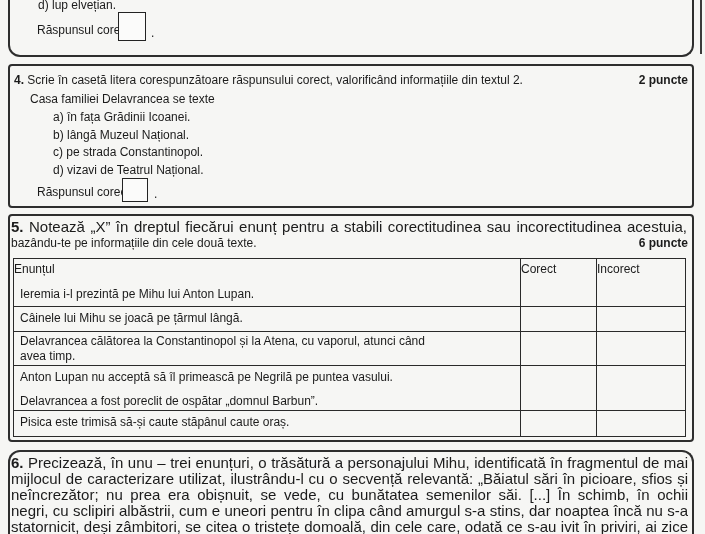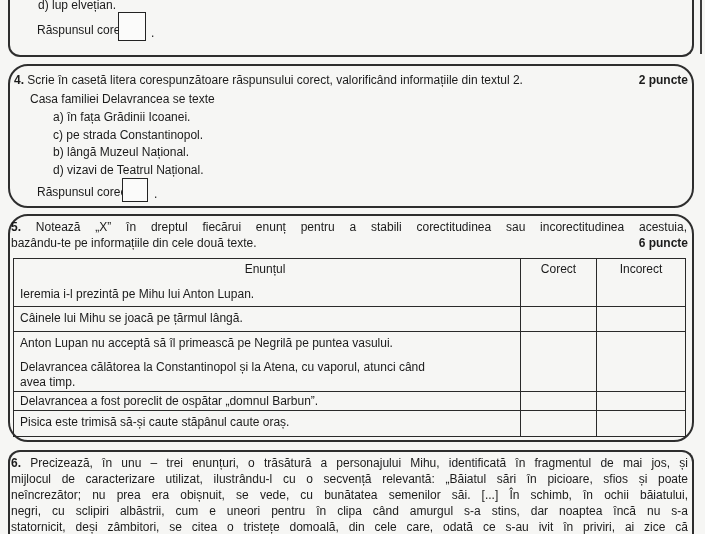--- a/index.html
+++ b/index.html
@@ -3,42 +3,42 @@
 <meta charset="utf-8">
 <style>
   html,body{margin:0;padding:0}
   body{
     width:705px;height:534px;position:relative;overflow:hidden;
     background:#f6f6f4;color:#1b1b1b;
     font-family:"Liberation Sans", sans-serif;font-size:12px;
   }
   .qbox{
     position:absolute;left:8px;width:686px;box-sizing:border-box;
-    border:2px solid #2e2e2e;border-radius:20px;background:transparent;
+    border:2px solid #2e2e2e;border-radius:4px;background:transparent;
   }
   #box3{top:-32px;height:89px;border-top:none;border-radius:0 0 12px 12px}
   #box4{top:64px;height:144px}
   #box5{top:214px;height:228px}
   #box6{top:450px;height:120px;border-bottom:none;border-radius:12px 12px 0 0}
   .abs{position:absolute}
   b,.bold{font-weight:bold}
   .flexline{display:flex;justify-content:space-between;align-items:baseline;white-space:nowrap}
   .jline{
     display:block;height:16px;line-height:16px;overflow:hidden;
-    text-align:justify;text-align-last:justify;font-size:12px;
+    text-align:justify;text-align-last:justify;font-size:15px;
   }
   .ansbox{position:absolute;box-sizing:border-box;border:1.6px solid #232323;background:#fbfbfa}
   
   .tbl{position:absolute;box-sizing:border-box;border:1.6px solid #2a2a2a;background:transparent}
   .trow{display:flex;box-sizing:border-box}
   .c1{width:506px;box-sizing:border-box;padding:2px 4px 0 6px;line-height:15px}
   .c2{width:76px;box-sizing:border-box;border-left:1.6px solid #2a2a2a}
   .c3{width:88px;box-sizing:border-box;border-left:1.6px solid #2a2a2a;flex:1}
   .hline{border-bottom:1.6px solid #2a2a2a}
-  .hcell{text-align:center;padding-top:3px}
+  .hcell{padding-top:3px}
   .cl{display:block}
   .rh-head{height:22px}.rh-a{height:26px}.rh-b{height:25px}.rh-c{height:26px}
   .rh-d{height:34px}.rh-e{height:19px}.rh-f{height:25px}
   .r-pad6{padding-top:6px}
   #edge-artifact{position:absolute;left:700px;top:0;width:2px;height:54px;background:#3c3c3c}
   .opts{line-height:17.5px}
 </style>
 </head>
 <body>
 
@@ -50,22 +50,22 @@
 </div>
 
 <div class="qbox" id="box4">
   <div class="abs flexline" style="left:4px;right:4px;top:7px">
     <span><b>4.</b> <span>Scrie în casetă litera corespunzătoare răspunsului corect, valorificând informațiile din textul 2.</span></span>
     <b>2 puncte</b>
   </div>
   <div class="abs" style="left:20px;top:26px">Casa familiei Delavrancea se texte</div>
   <div class="abs opts" style="left:43px;top:43px">
     <div>a) în fața Grădinii Icoanei.</div>
+    <div>b) lângă Muzeul Național.</div>
     <div>c) pe strada Constantinopol.</div>
-    <div>b) lângă Muzeul Național.</div>
     <div>d) vizavi de Teatrul Național.</div>
   </div>
   <div class="abs" style="left:27px;top:119px">Răspunsul corect:</div>
   <div class="ansbox" style="left:112px;top:112px;width:26px;height:24px"></div>
   <div class="abs" style="left:144px;top:121px">.</div>
 </div>
 
 <div class="qbox" id="box5">
   <div class="abs jline" style="left:1px;top:3px;width:676px">
     <b>5.</b> <span>Notează „X” în dreptul fiecărui enunț pentru a stabili corectitudinea sau incorectitudinea acestuia,</span>
@@ -88,32 +88,32 @@
       <div class="c2"></div>
       <div class="c3"></div>
     </div>
     <div class="trow rh-b hline">
       <div class="c1" style="padding-top:4px">
           <span class="cl">Câinele lui Mihu se joacă pe țărmul lângă.</span>
         </div>
       <div class="c2"></div>
       <div class="c3"></div>
     </div>
-    <div class="trow rh-c">
-      <div class="c1" style="padding-top:4px">
-          <span class="cl">Anton Lupan nu acceptă să îl primească pe Negrilă pe puntea vasului.</span>
-        </div>
-      <div class="c2"></div>
-      <div class="c3"></div>
-    </div>
     <div class="trow rh-d hline">
       <div class="c1">
         <span class="cl">Delavrancea călătorea la Constantinopol și la Atena, cu vaporul, atunci când</span>
         <span class="cl">avea timp.</span>
       </div>
+      <div class="c2"></div>
+      <div class="c3"></div>
+    </div>
+    <div class="trow rh-c">
+      <div class="c1" style="padding-top:4px">
+          <span class="cl">Anton Lupan nu acceptă să îl primească pe Negrilă pe puntea vasului.</span>
+        </div>
       <div class="c2"></div>
       <div class="c3"></div>
     </div>
     <div class="trow rh-e hline">
       <div class="c1">
           <span class="cl">Delavrancea a fost poreclit de ospătar „domnul Barbun”.</span>
         </div>
       <div class="c2"></div>
       <div class="c3"></div>
     </div>

